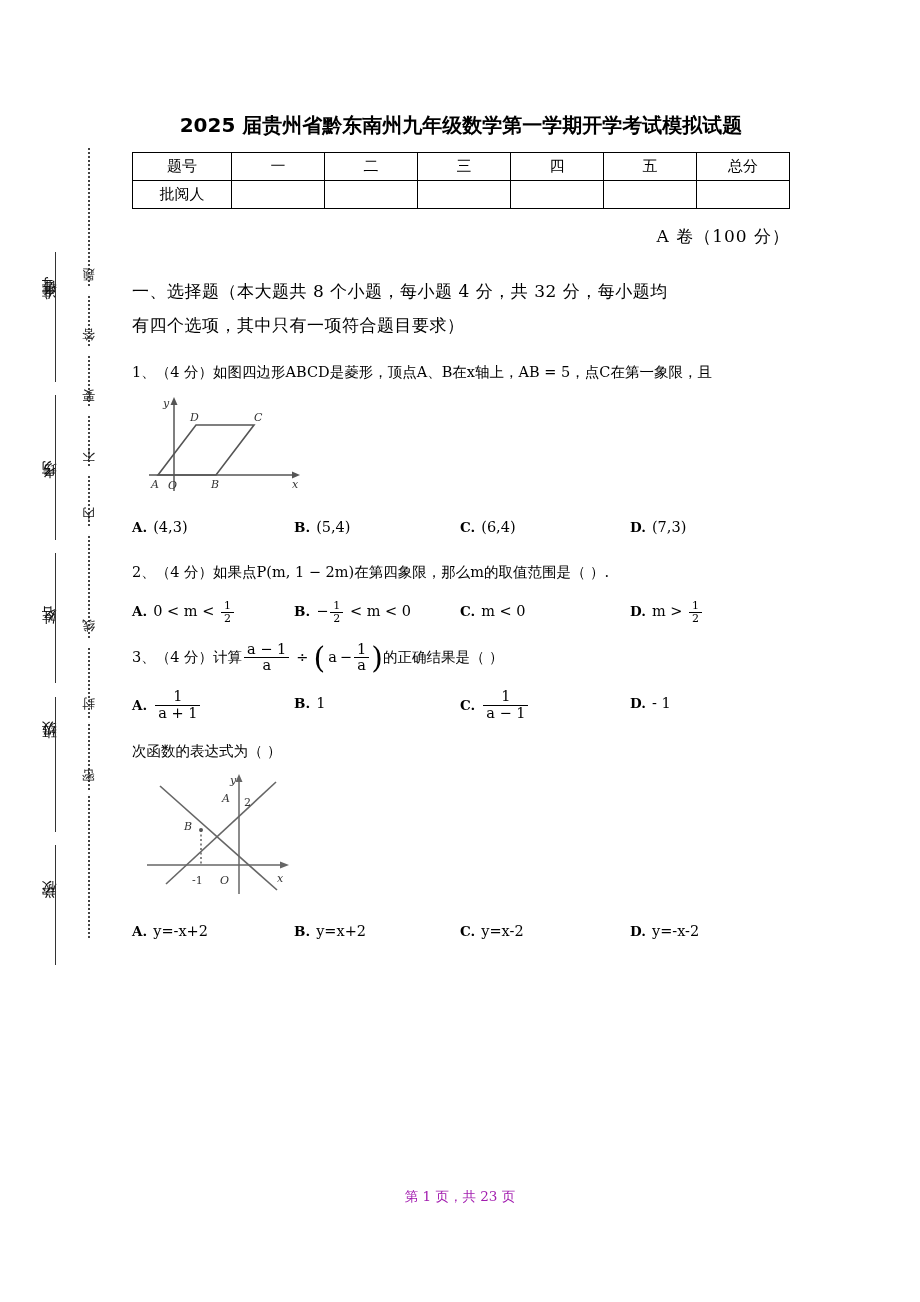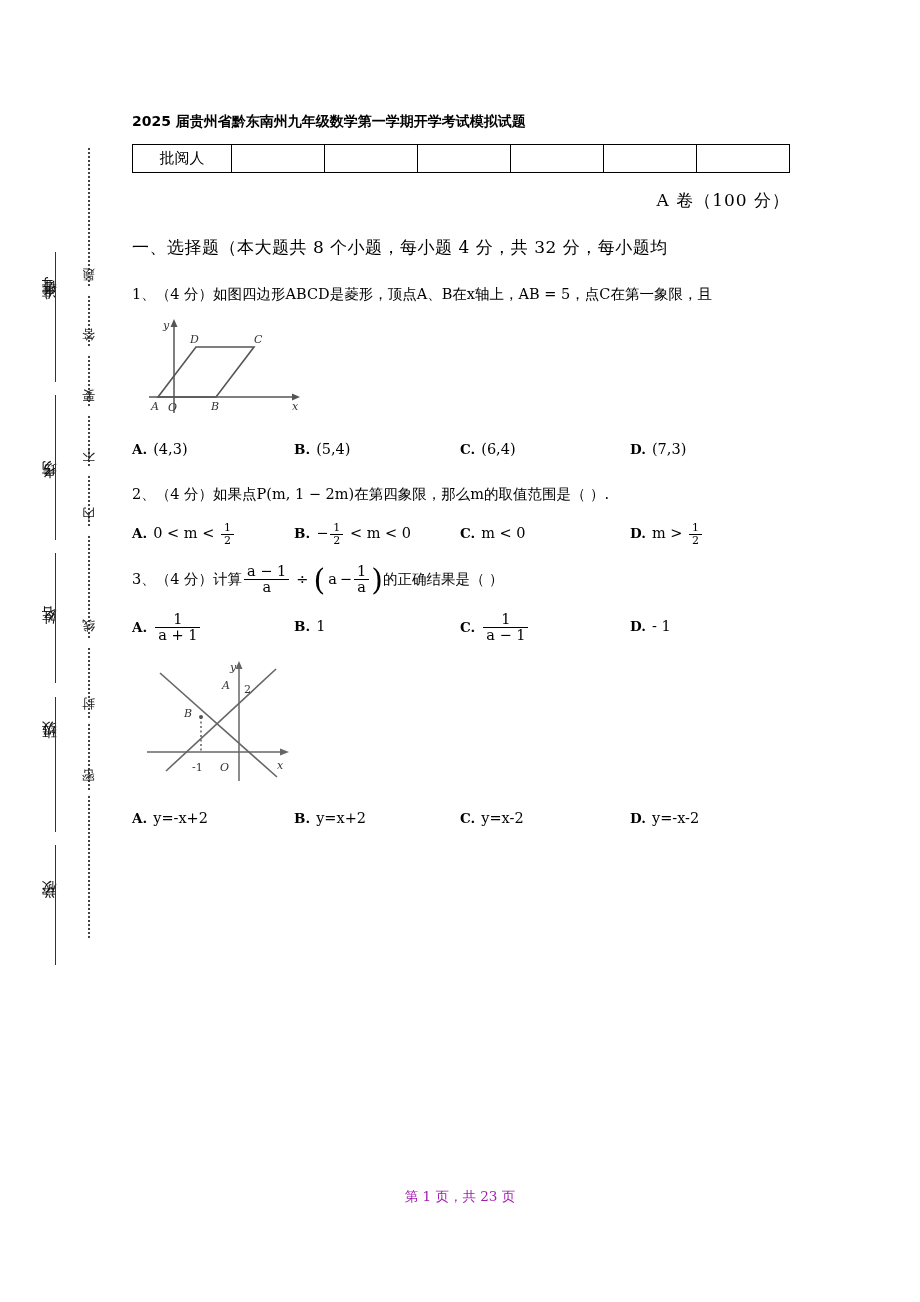--- a/index.html
+++ b/index.html
@@ -61,22 +61,23 @@
   
   .page {
     position: absolute;
     left: 132px;
     top: 0;
     width: 658px;
   }
 
   .doc-title {
     margin-top: 112px;
-    font-size: 14px;
+    font-size: 20px;
     font-weight: bold;
+    text-align: center;
     letter-spacing: 0px;
     font-family: "DejaVu Sans", "Liberation Sans", sans-serif;
     line-height: 1.3;
   }
 
   
   table.score-table {
     margin-top: 14px;
     border-collapse: collapse;
     width: 658px;
@@ -93,21 +94,21 @@
   table.score-table td.head-col { width: 96px; }
 
   .volume-head {
     margin-top: 16px;
     text-align: right;
     font-size: 17px;
     letter-spacing: 1px;
   }
 
   .section-head {
-    margin-top: 18px;
+    margin-top: 26px;
     font-size: 17px;
     line-height: 2.0;
     letter-spacing: 0.5px;
   }
 
   .question {
     margin-top: 16px;
     font-size: 14.5px;
     line-height: 2.0;
   }
@@ -198,35 +199,45 @@
   <div class="side-dotword" style="top:790px;">密</div>
 </div>
 
 <div class="page">
 
   <div class="doc-title">2025 届贵州省黔东南州九年级数学第一学期开学考试模拟试题</div>
 
   <table class="score-table">
     <tbody>
       <tr>
+        <td class="head-col">题号</td>
+        <td>一</td>
+        <td>二</td>
+        <td>三</td>
+        <td>四</td>
+        <td>五</td>
+        <td>总分</td>
+      </tr>
+      <tr>
         <td class="head-col">批阅人</td>
         <td></td>
         <td></td>
         <td></td>
         <td></td>
         <td></td>
         <td></td>
       </tr>
     </tbody>
   </table>
 
   <div class="volume-head">A 卷（100 分）</div>
 
   <div class="section-head">
     <div>一、选择题（本大题共 8 个小题，每小题 4 分，共 32 分，每小题均</div>
+    <div>有四个选项，其中只有一项符合题目要求）</div>
   </div>
 
   <div class="question">
     <div>
       <span class="qlabel">1、</span><span>（4 分）</span><span>如图四边形</span><span class="ital">ABCD</span><span>是菱形，顶点</span><span class="ital">A、B</span><span>在</span><span class="ital">x</span><span>轴上，</span><span class="ital">AB = 5</span><span>，点</span><span class="ital">C</span><span>在第一象限，且</span>
     </div>
 
     <div class="figure">
       <svg width="160" height="100" viewBox="0 0 160 100">
 
@@ -348,20 +359,21 @@
         </span>
       </div>
       <div class="opt opt-d">
         <span class="opt-key">D.</span>
         <span>- 1</span>
       </div>
     </div>
   </div>
 
   <div class="question">
+    <div>次函数的表达式为（    ）</div>
 
     <div class="figure">
       <svg width="150" height="125" viewBox="0 0 150 125">
 
         <line x1="3" y1="93" x2="138" y2="93" stroke="#666" stroke-width="1.5"></line>
         <polygon points="136,89.5 145,93 136,96.5" fill="#666"></polygon>
         <line x1="95" y1="122" x2="95" y2="8" stroke="#666" stroke-width="1.5"></line>
         <polygon points="91.5,10 95,2 98.5,10 " fill="#666"></polygon>
 
         <line x1="16" y1="14" x2="133" y2="118" stroke="#666" stroke-width="1.6"></line>

